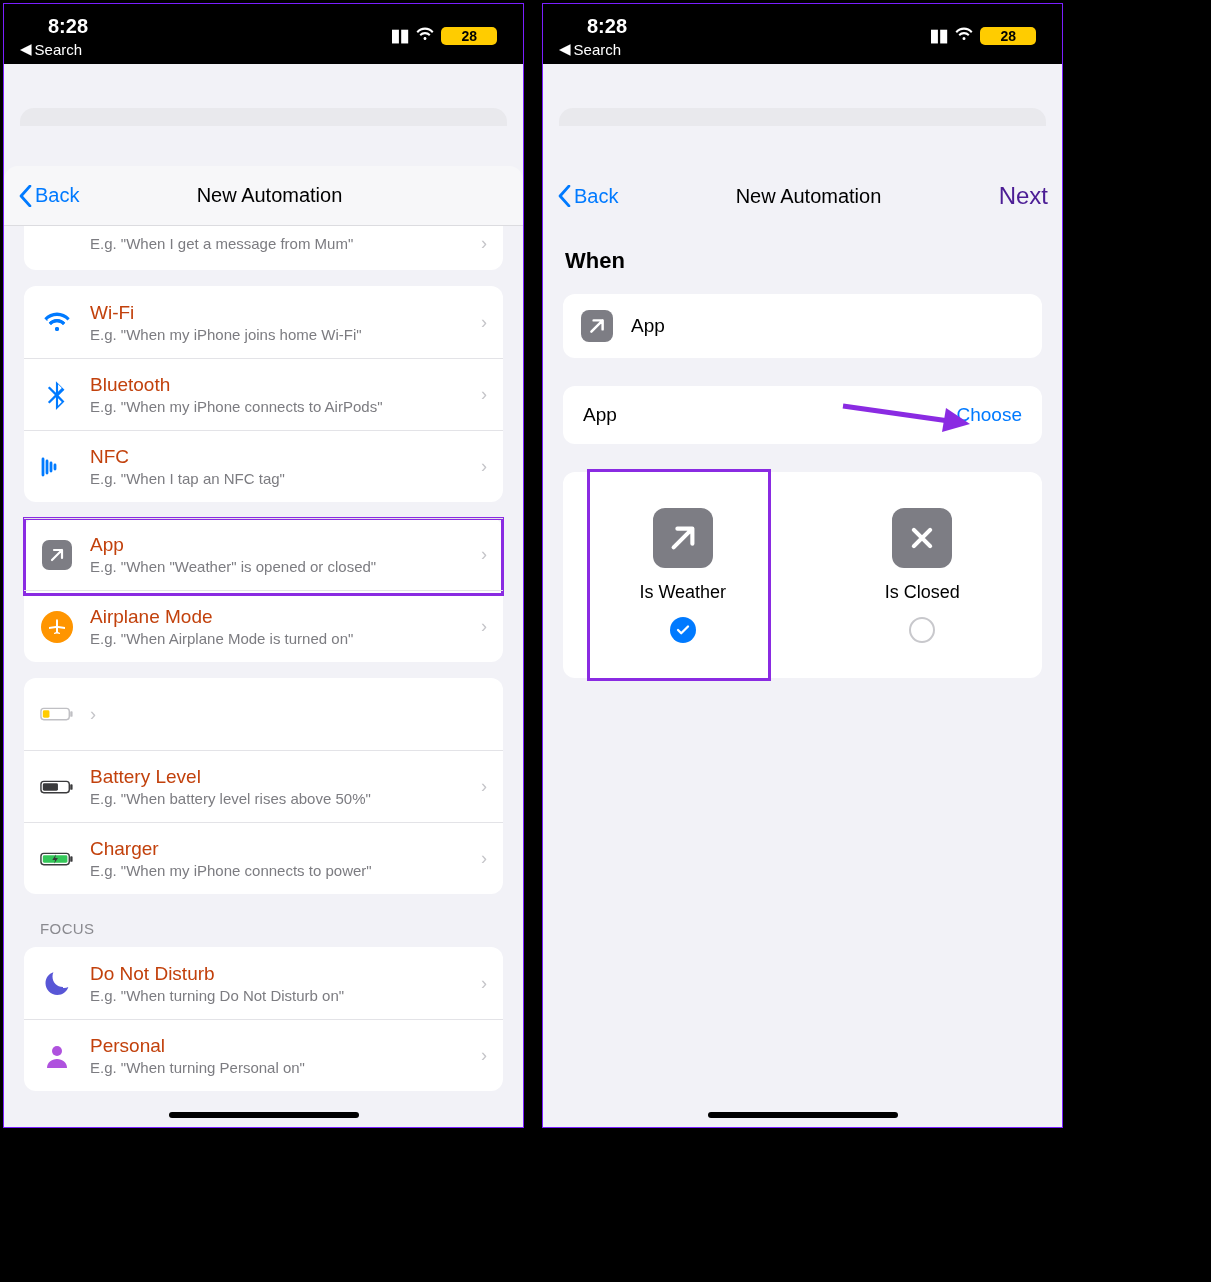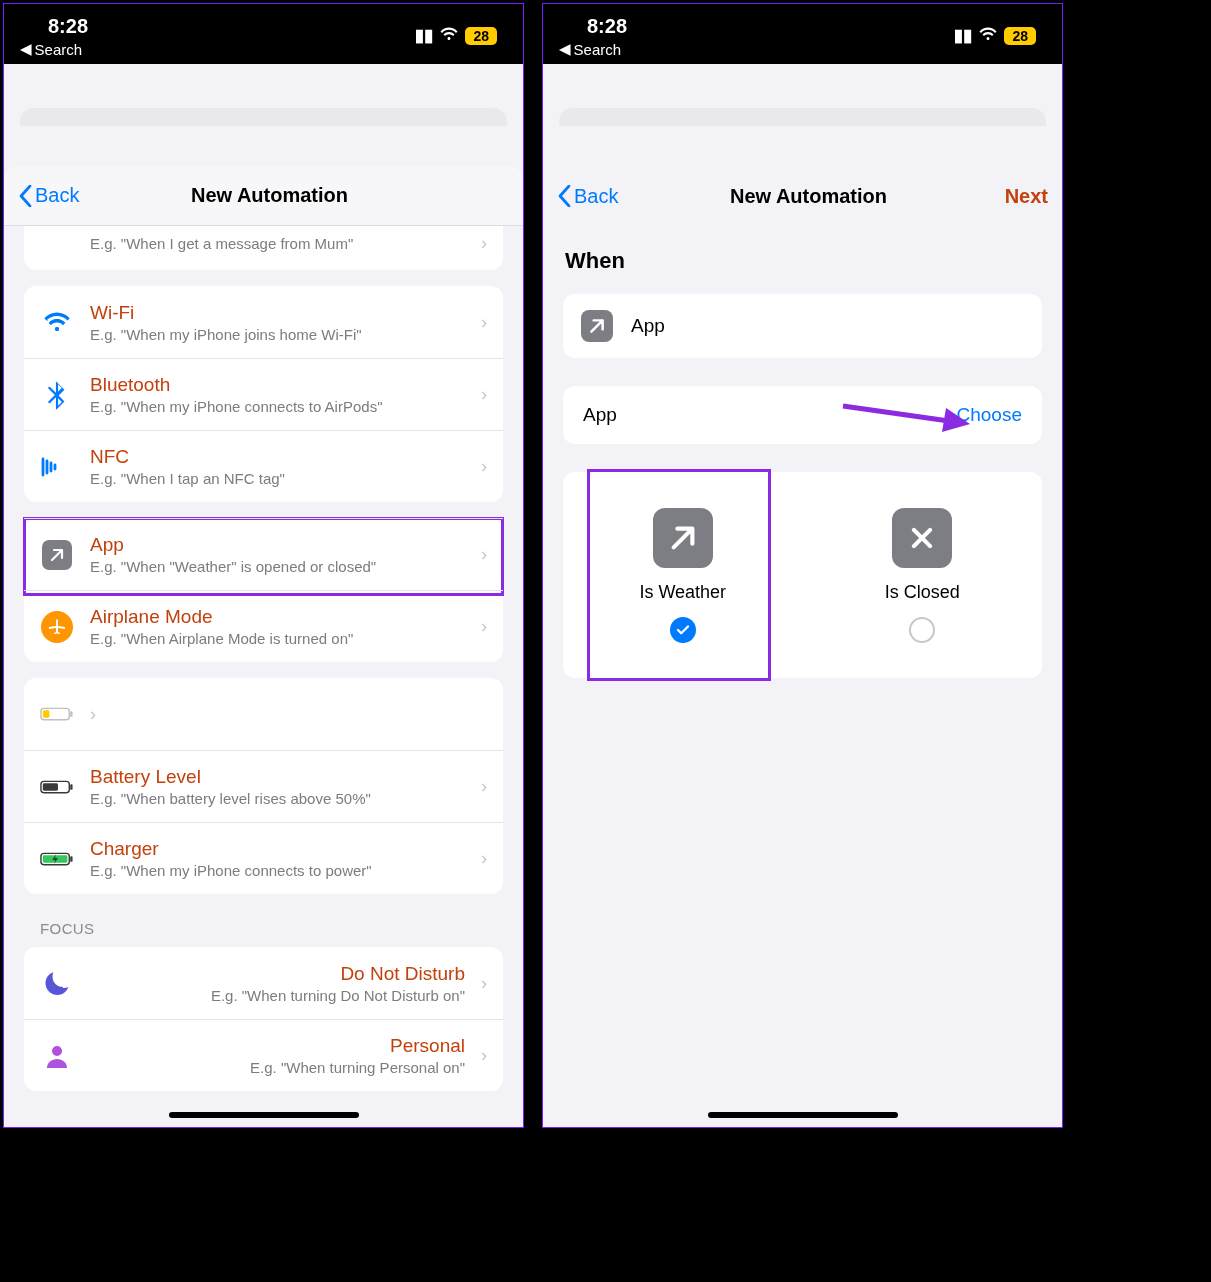--- a/index.html
+++ b/index.html
@@ -3,28 +3,28 @@
 <meta charset="utf-8">
 <style>
   * { margin:0; padding:0; box-sizing:border-box; -webkit-font-smoothing:antialiased; }
   body { background:#000; font-family:-apple-system,BlinkMacSystemFont,"Helvetica Neue",sans-serif; display:flex; gap:18px; padding:3px; }
   .phone { width:521px; height:1125px; background:#f2f2f7; border:1px solid #7a1fff; border-radius:0; overflow:hidden; position:relative; display:flex; flex-direction:column;gap:44px; }
   .status-bar { height:60px; background:#000; color:#fff; display:flex; align-items:flex-end; justify-content:space-between; padding:0 26px 6px 44px; font-size:20px; font-weight:600; }
   .status-left { display:flex; flex-direction:column; gap:2px; }
   .status-search { font-size:15px; font-weight:400; display:flex; align-items:center; gap:3px; margin-left:-28px; }
   .status-right { display:flex; align-items:center; gap:6px; margin-bottom:12px; }
   .cell-icon,.wifi-icon { font-size:17px; }
-  .battery-pill { background:#ffcc00; color:#000; font-size:14px; font-weight:700; padding:1px 8px; border-radius:5px; }
+  .battery-pill { background:#ffcc00; color:#000; font-size:14px; font-weight:700; padding:1px 20px; border-radius:5px; }
   .peek-sheet { height:18px; background:#e9e9ed; border-radius:14px 14px 0 0; margin:0 16px; }
   .sheet { background:#f2f2f7; border-radius:14px 14px 0 0; flex:1; position:relative; overflow:hidden; display:flex; flex-direction:column; margin-top:-4px; }
   .nav { height:60px; background:#f7f7f9; display:flex; align-items:center; justify-content:space-between; padding:12px 14px; border-bottom:0.5px solid #dcdce0; }
   .nav-back { color:#007aff; font-size:20px; display:flex; align-items:center; gap:2px; }
   .nav-back svg { width:15px; height:22px; }
-  .nav-title { font-size:20px; font-weight:700; color:#000; position:absolute; left:12px; right:0; text-align:center; pointer-events:none; }
-  .nav-next { color:#c2410c; font-size:20px;font-weight:bold; }
+  .nav-title { font-size:20px; font-weight:400; color:#000; position:absolute; left:12px; right:0; text-align:center; pointer-events:none; }
+  .nav-next { color:#4c1d95; font-size:24px; }
   .scroll { flex:1; overflow:hidden; }
   .group { background:#fff; border-radius:12px; margin:16px 20px; }
   .group.first-cut { margin-top:-6px; border-top-left-radius:0; border-top-right-radius:0; }
   .group.first-cut .row:first-child { border-top:none; padding-top:4px; }
   .row { display:flex; align-items:center; gap:16px; padding:12px 16px; min-height:72px; border-top:0.5px solid #e3e3e7; position:relative; }
   .row:first-child { border-top:none; }
   .row-icon { width:34px; height:34px; display:flex; align-items:center; justify-content:center; flex-shrink:0; }
   .row-text { flex:1; display:flex; flex-direction:column; gap:2px; }
   .row-title { font-size:19px; font-weight:400; color:#c2410c; }
   .row-sub { font-size:15px; color:#7c7c81; }
@@ -201,21 +201,21 @@
             </div>
           <div class="row-text">
               <span class="row-title">Charger</span>
               <span class="row-sub">E.g. "When my iPhone connects to power"</span>
             </div>
           <span class="chevron">›</span>
         </div>
       </div>
 
       <div class="section-header">FOCUS</div>
-      <div class="group" style="margin-top:10px;margin-bottom:0;text-align:right;">
+      <div class="group" style="margin-top:10px;margin-bottom:0;">
         <div class="row">
           <div class="row-icon">
               <svg width="28" height="28" viewBox="0 0 28 28">
                 <path d="M20 18c-6 0-10.5-4.5-10.5-10.5 0-1.5.3-3 .9-4.3C5.8 4.6 2.5 9 2.5 14.2 2.5 20.7 7.8 26 14.3 26c5.2 0 9.6-3.3 11-8-1.3.6-2.8.9-4.3.9-.3 0-.7 0-1 .1z" fill="#5856d6"></path>
               </svg>
             </div>
           <div class="row-text">
               <span class="row-title">Do Not Disturb</span>
               <span class="row-sub">E.g. "When turning Do Not Disturb on"</span>
             </div>

